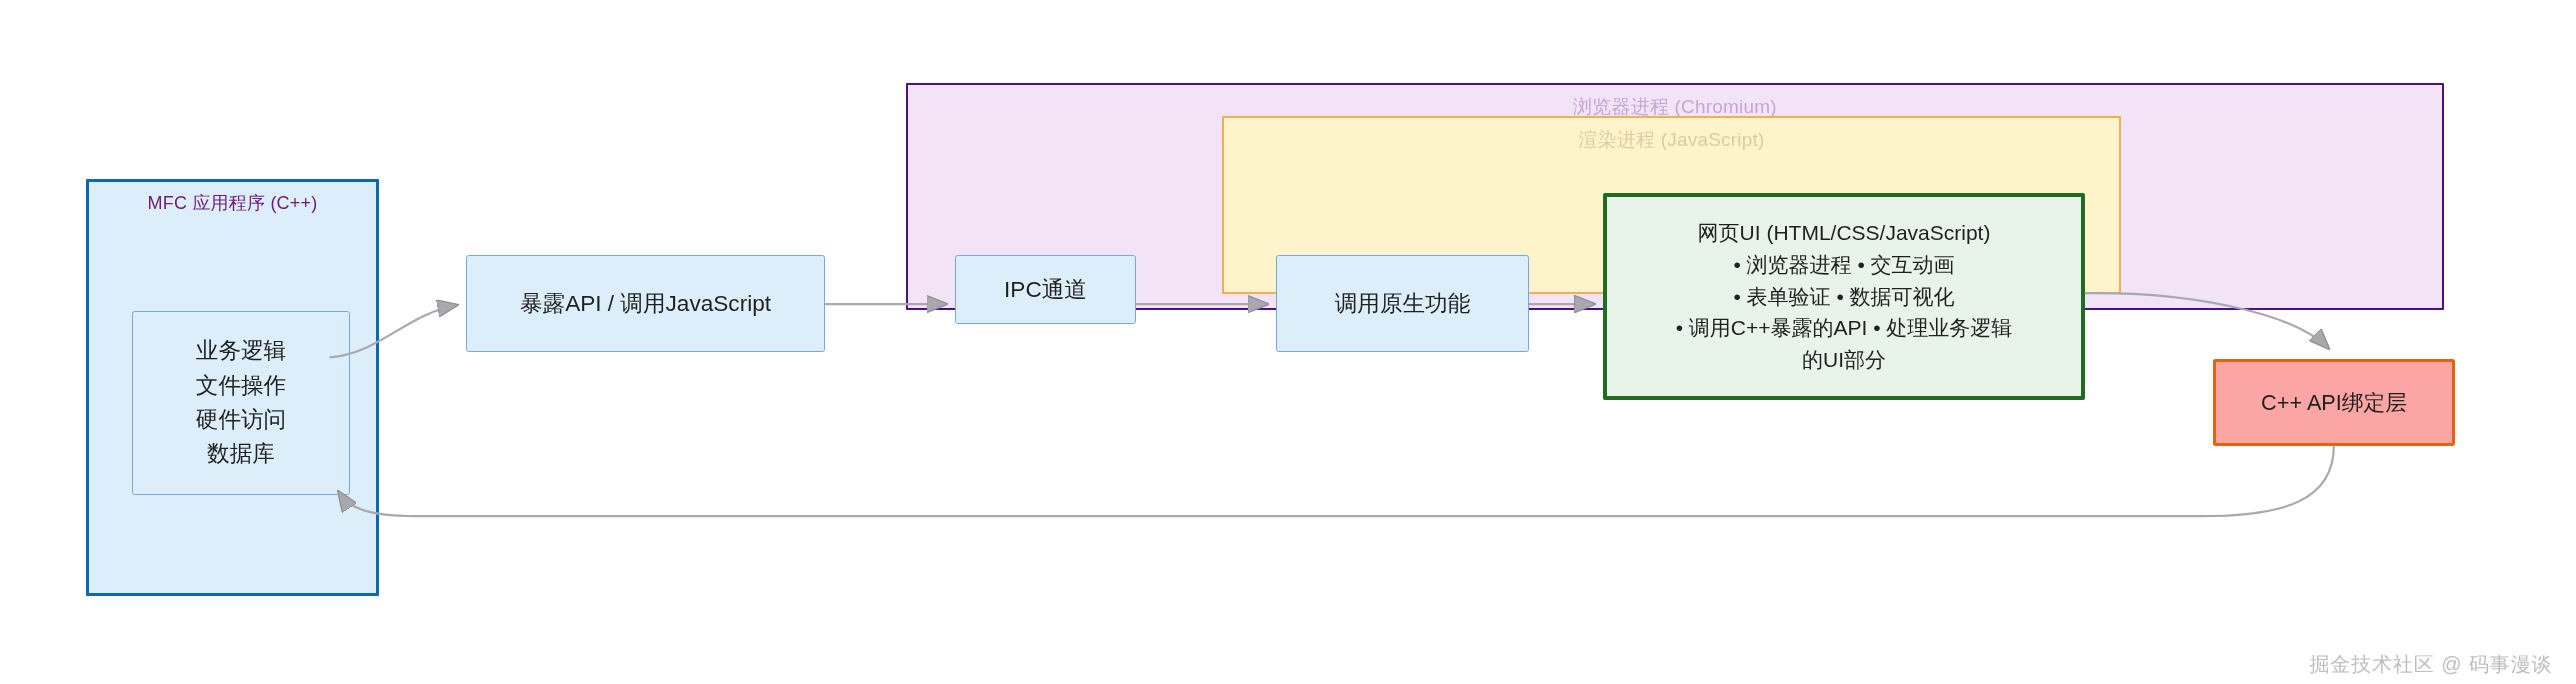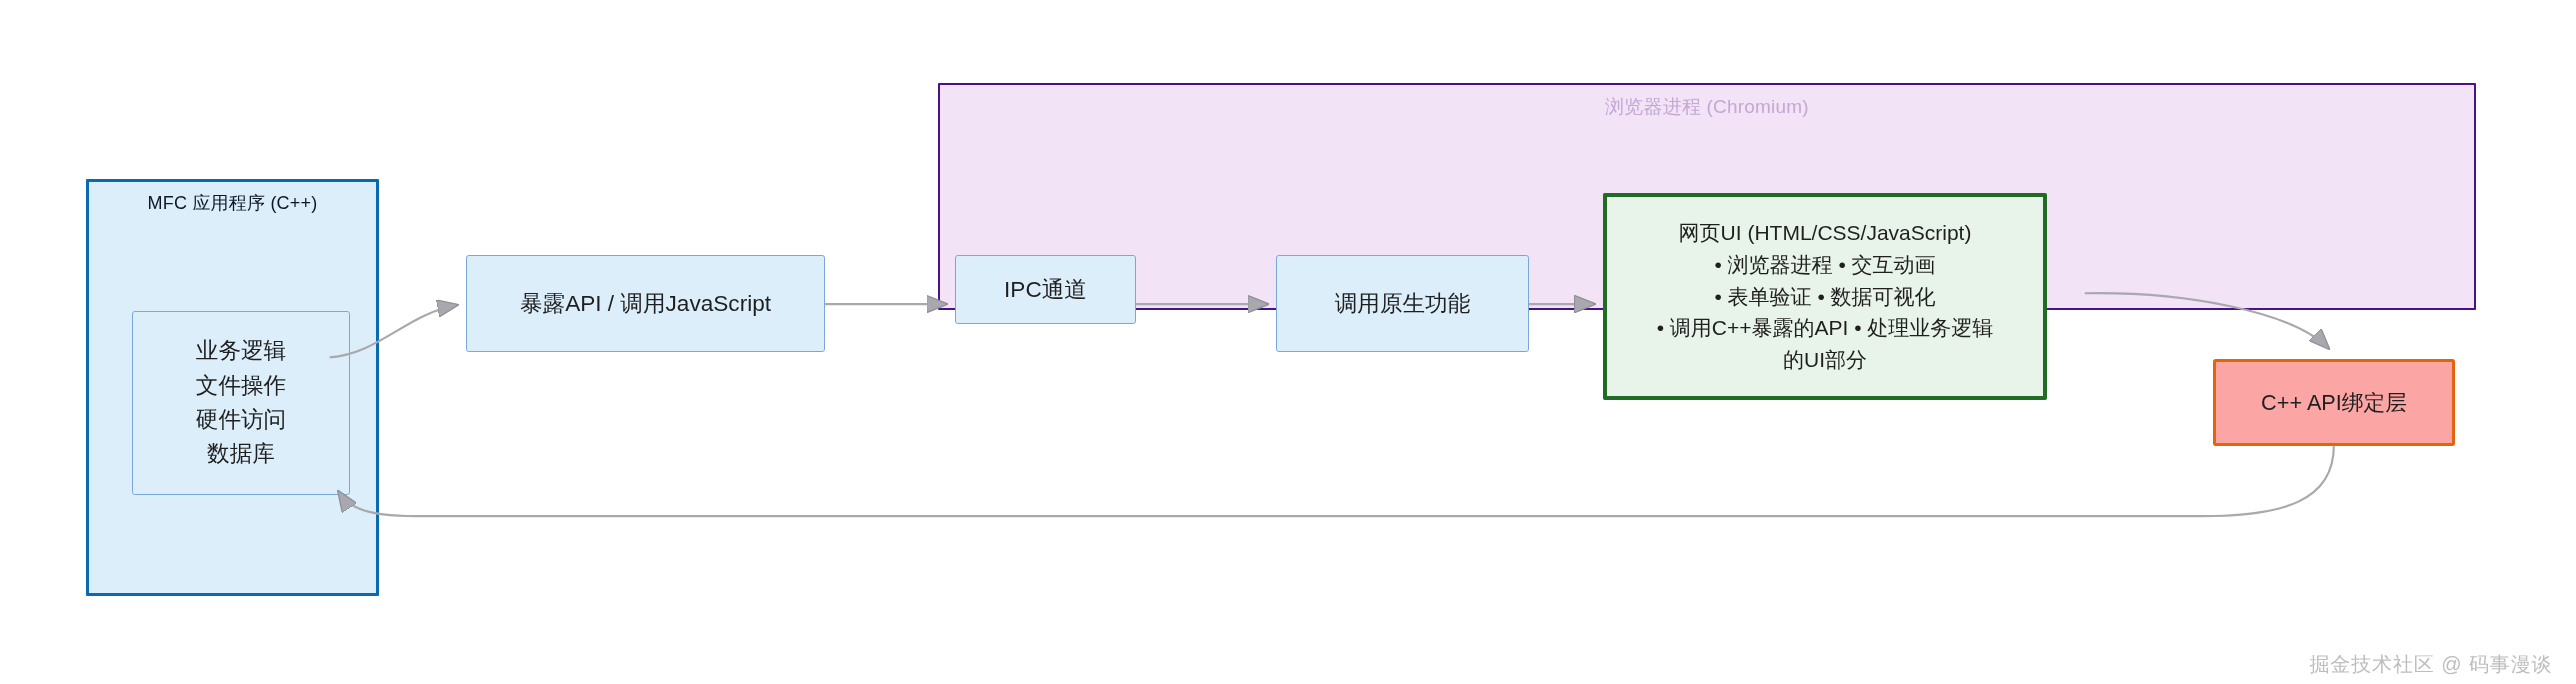--- a/index.html
+++ b/index.html
@@ -44,21 +44,20 @@
   }
 
   #browser-process {
     left: 906px;
     top: 83px;
     width: 1538px;
     height: 227px;
     background: #f2e3f7;
     border: 2.7px solid #4b1187;
     border-radius: 0.9px;
-    margin-left: 32px;
   }
   #browser-process .container-label { color: #c5a7d4; }
 
   #renderer-process {
     left: 1222px;
     top: 116px;
     width: 899px;
     height: 178px;
     background: #fdf4cb;
     border: 2.7px solid #f2ae55;
@@ -71,21 +70,21 @@
     position: absolute;
     left: 86px;
     top: 179px;
     width: 293px;
     height: 417px;
     box-sizing: border-box;
     background: #ddeefb;
     border: 3.6px solid #0b6aad;
     border-radius: 0.9px;
   }
-  #mfc-app .container-label { color: #0f172a; font-size: 18px; }
+  #mfc-app .container-label { color: #701a75; font-size: 18px; }
 
   
   .node {
     position: absolute;
     box-sizing: border-box;
     display: flex;
     align-items: center;
     justify-content: center;
     text-align: center;
     color: #1f1f1f;
@@ -122,21 +121,21 @@
     left: 1276px;
     top: 255px;
     width: 253px;
     height: 97px;
     font-size: 22.6px;
   }
 
   #web-ui {
     left: 1603px;
     top: 193px;
-    width: 444px;
+    width: 482px;
     height: 207px;
     background: #e8f3e9;
     border: 4.5px solid #226b22;
     border-radius: 1.8px;
     font-size: 21px;
     line-height: 1.52;
     flex-direction: column;
     padding: 3.6px 9px;
   }
   #web-ui .ui-line { display: block; }
@@ -165,20 +164,23 @@
 </style>
 </head>
 <body>
 
 <div id="canvas">
 
   <div class="container-box" id="browser-process">
     <span class="container-label">浏览器进程 (Chromium)</span>
   </div>
 
+  <div class="container-box" id="renderer-process">
+    <span class="container-label">渲染进程 (JavaScript)</span>
+  </div>
 
   <div id="mfc-app">
     <span class="container-label">MFC 应用程序 (C++)</span>
   </div>
 
   <div class="node node-blue" id="biz-logic">
     <div>
       <span class="ui-line">业务逻辑</span><br>
       <span class="ui-line">文件操作</span><br>
       <span class="ui-line">硬件访问</span><br>

